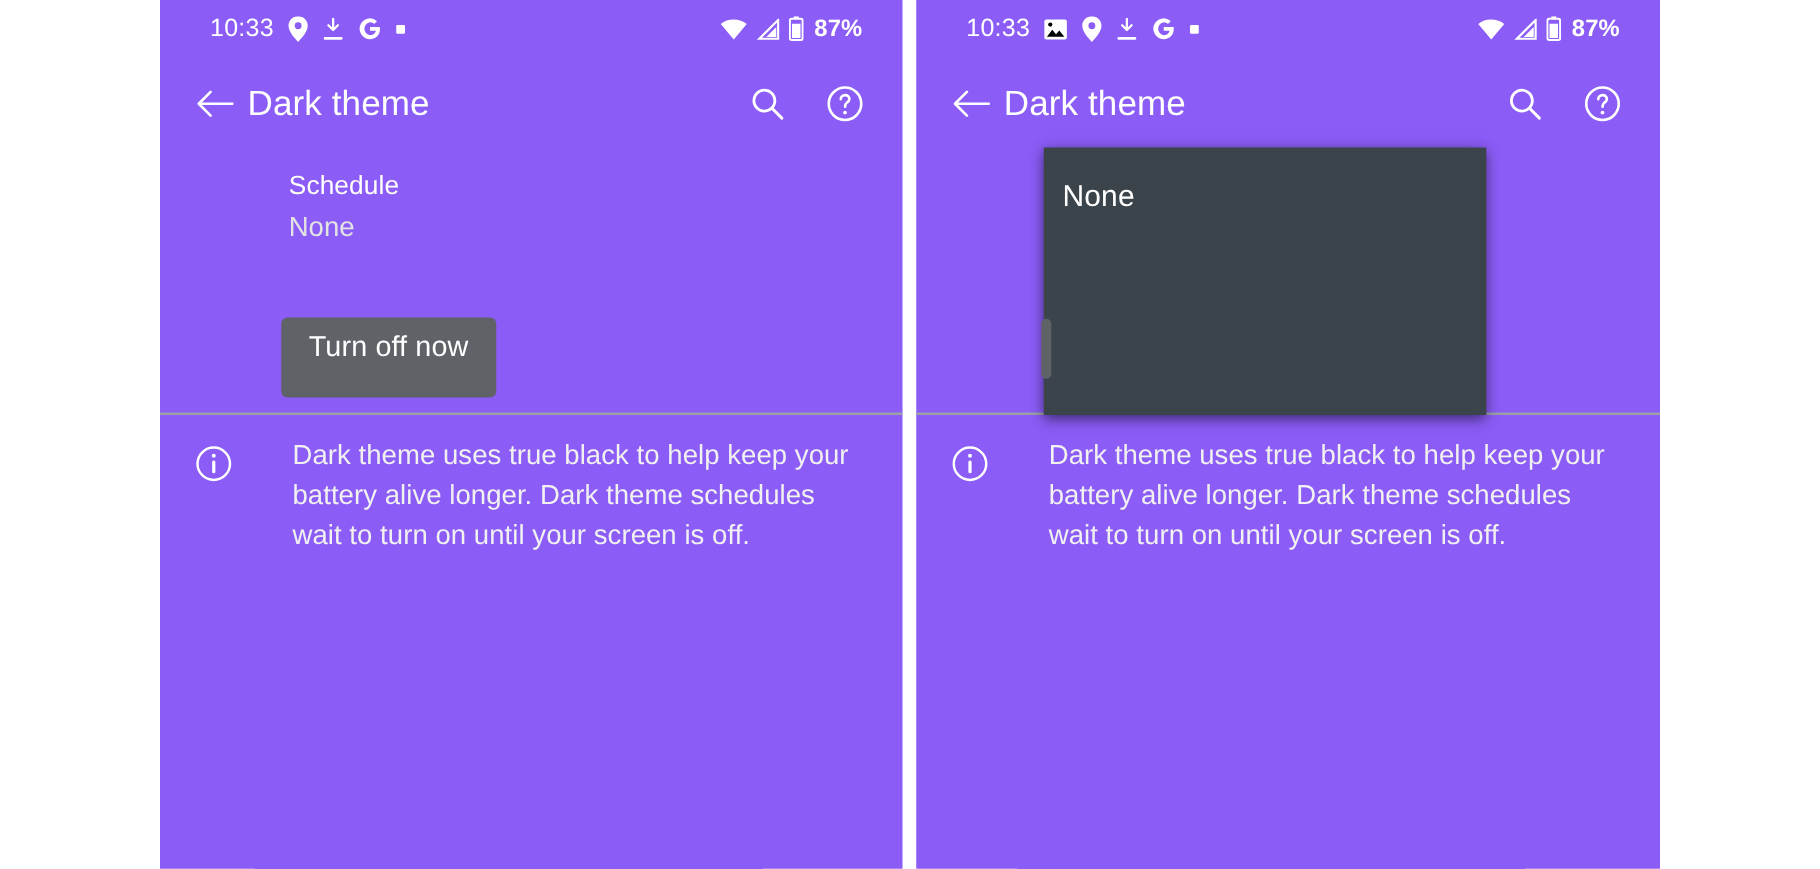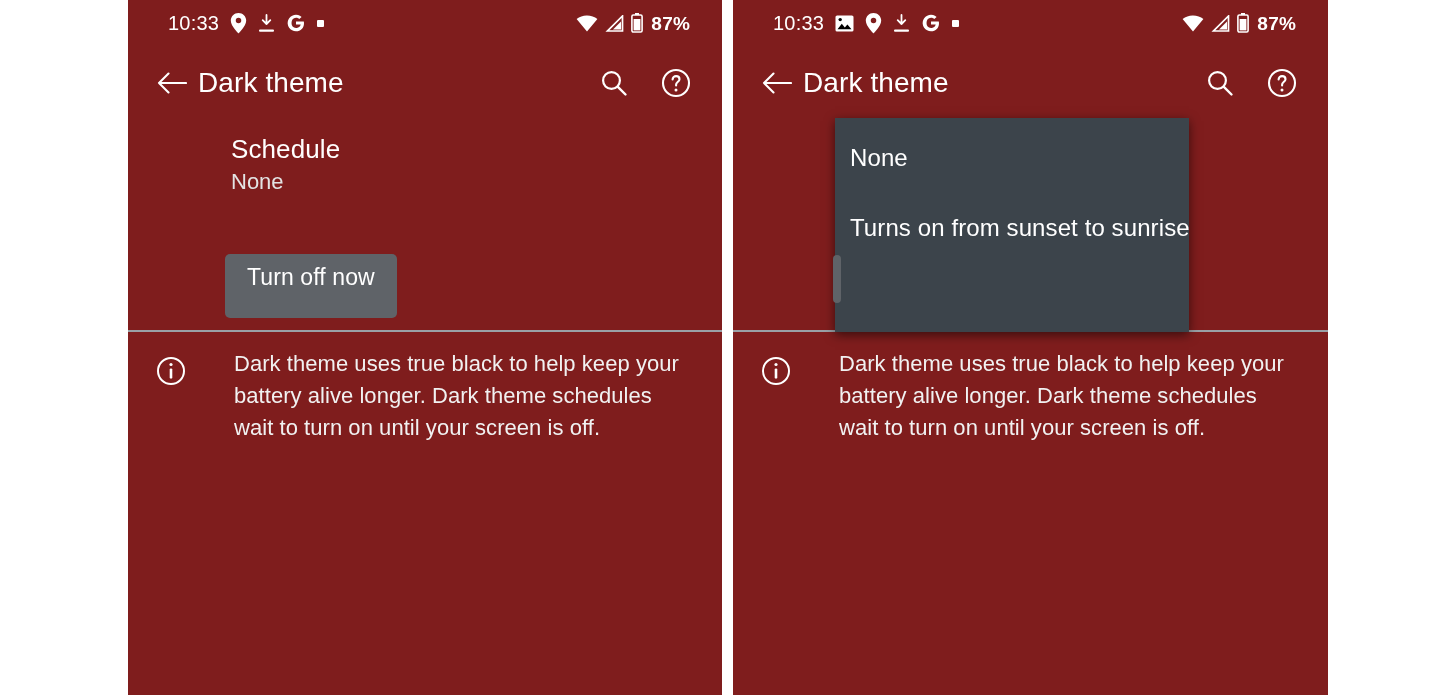--- a/index.html
+++ b/index.html
@@ -18,21 +18,21 @@
     width: 1456px;
     height: 695px;
     background: #ffffff;
   }
 
   
   .phone {
     position: absolute;
     top: 0;
     height: 695px;
-    background: #7f1d1d;
+    background: #8b5cf6;
     overflow: hidden;
   }
   .phone-left  { left: 128px;  width: 594px; }
   .phone-right { left: 733px;  width: 595px; }
 
   
   .statusbar {
     position: absolute;
     top: 0;
     left: 0;
@@ -119,21 +119,21 @@
   }
 
   
   .schedule {
     position: absolute;
     left: 103px;
     top: 134px;
     color: #ffffff;
   }
   .schedule-title {
-    font-size: 26px;
+    font-size: 21px;
     font-weight: 400;
     line-height: 30px;
     letter-spacing: .1px;
   }
   .schedule-value {
     font-size: 22px;
     font-weight: 400;
     line-height: 28px;
     color: #e3e3e3;
     margin-top: 4px;
@@ -408,21 +408,20 @@
               <circle cx="15" cy="22" r="1.5" fill="#fff"></circle>
             </svg>
         </div>
       </div>
     </div>
 
     <div class="dropdown-scrollbar"></div>
 
     <div class="dropdown">
       <div class="dropdown-item ditem-0">None</div>
-      <div class="dropdown-item ditem-1">Turns on from sunset to sunrise</div>
     </div>
 
     <div class="divider"></div>
 
     <div class="info">
       <div class="info-icon">
         <svg width="30" height="30" viewBox="0 0 30 30">
             <circle cx="15" cy="15" r="13" fill="none" stroke="#fff" stroke-width="2"></circle>
             <circle cx="15" cy="8.5" r="1.6" fill="#fff"></circle>
             <rect x="13.7" y="12.4" width="2.6" height="10.2" rx="1.2" fill="#fff"></rect>

